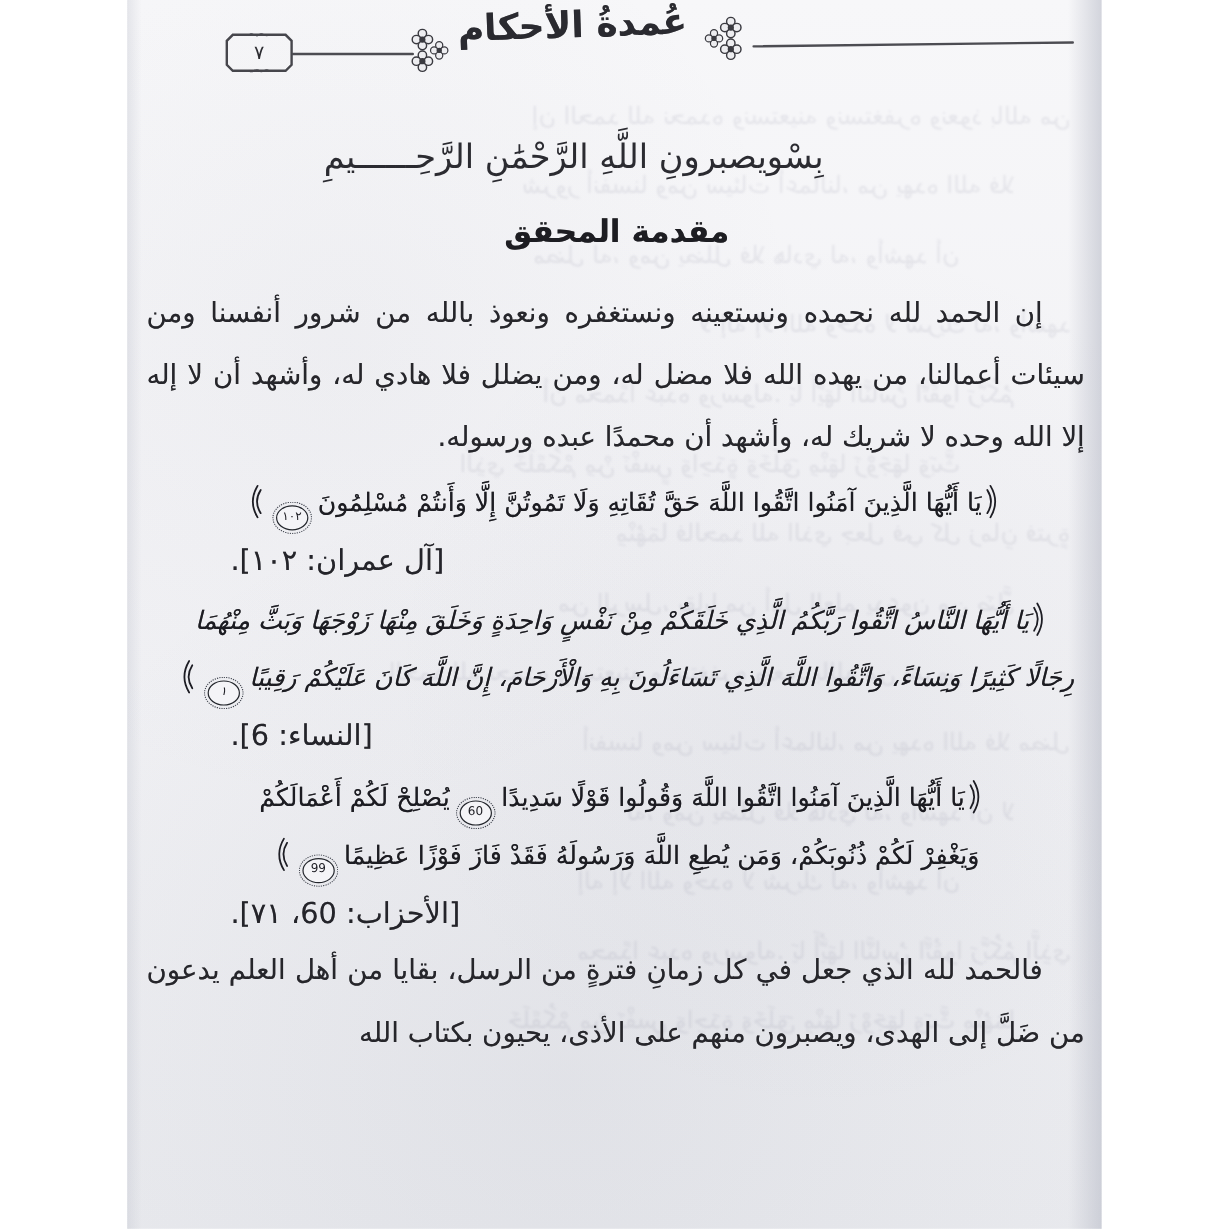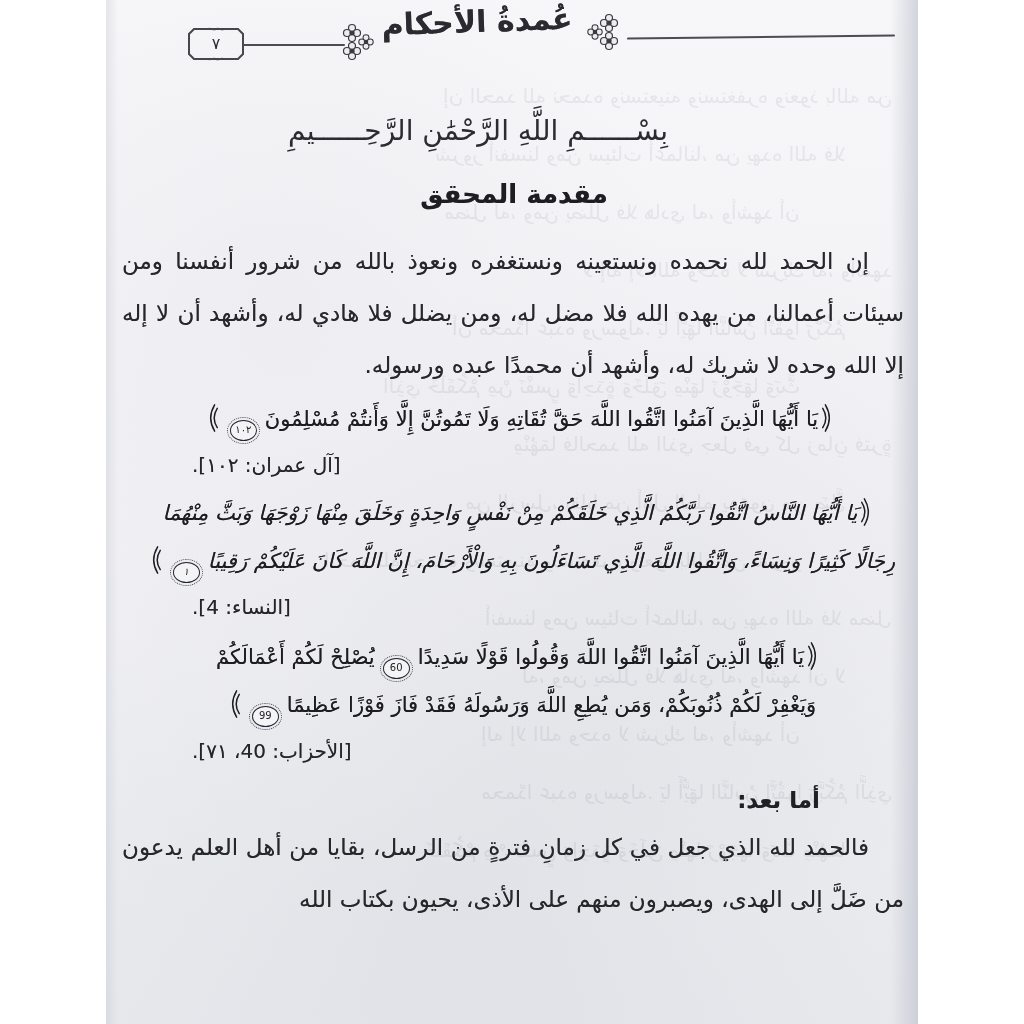--- a/index.html
+++ b/index.html
@@ -45,21 +45,21 @@
   .para.first{text-indent:35px;}
   .verse{margin-top:4px;text-align:center;font-size:21px;line-height:48px;color:#1c1c22;
     text-shadow:0 0 .45px rgba(0,0,0,.6);position:relative;right:-6px;}
   .verse .vline{white-space:nowrap;}
   .ayah{display:inline-flex;align-items:center;justify-content:center;box-sizing:border-box;
     width:27px;height:21px;border:1.4px solid #23262c;border-radius:50%;
     outline:1px dotted #41454f;outline-offset:2px;background:#f4f4f7;
     font-size:10px;line-height:1;vertical-align:-7px;margin:0 8px;text-shadow:none;}
   .vb{vertical-align:-7px;margin:0 3px;}
   .vb path{stroke:#1d1d24;stroke-width:1.7;fill:none;stroke-linecap:round;}
-  .cite{margin-top:10px;text-align:left;padding-left:72px;font-size:20px;color:#24242a;
+  .cite{margin-top:10px;text-align:left;padding-left:72px;font-size:24px;color:#24242a;
     direction:rtl;text-shadow:0 0 .25px rgba(0,0,0,.4);}
   .v2{margin-top:12px;font-style:italic;}
   .v3{margin-top:14px;}
   .amma{margin-top:24px;text-align:right;padding-left:0;padding-right:88px;
     font-size:23px;font-weight:bold;color:#1f1f25;}
   .closing{margin-top:8px;}
   .defs{position:absolute;width:0;height:0;}
 </style>
 </head>
 <body>
@@ -113,21 +113,21 @@
     <div class="btitle">عُمدةُ الأحكام</div>
     <svg class="orn orn-r" width="36" height="44" viewBox="0 0 36 44">
       <use href="#flw" transform="translate(24,11)"></use>
       <use href="#flw" transform="translate(24,29)"></use>
       <use href="#flw" transform="translate(10,20) scale(.85)"></use>
     </svg>
     <div class="rule rule-r"></div>
   </div>
 
   <div class="content">
-    <div class="bismillah">بِسْــــــمِ اللَّهِ الرَّحْمَٰنِ الرَّحِــــــيمِ</div>
+    <div class="bismillah">بِسْويصبرونِ اللَّهِ الرَّحْمَٰنِ الرَّحِــــــيمِ</div>
     <div class="sec-title">مقدمة المحقق</div>
 
     <p class="para first">إن الحمد لله نحمده ونستعينه ونستغفره ونعوذ بالله من شرور أنفسنا ومن سيئات أعمالنا، من يهده الله فلا مضل له، ومن يضلل فلا هادي له، وأشهد أن لا إله إلا الله وحده لا شريك له، وأشهد أن محمدًا عبده ورسوله.</p>
 
     <div class="verse">
       <span class="vline">
         <svg class="vb" width="14" height="30" viewBox="0 0 16 34">
           <path d="M5 2 Q14 17 5 32"></path>
             <path d="M2 6 Q9 17 2 28"></path>
         </svg><span>يَا أَيُّهَا الَّذِينَ آمَنُوا اتَّقُوا اللَّهَ حَقَّ تُقَاتِهِ وَلَا تَمُوتُنَّ إِلَّا وَأَنتُمْ مُسْلِمُونَ</span><span class="ayah">١٠٢</span><svg class="vb" width="14" height="30" viewBox="0 0 16 34">
@@ -145,35 +145,34 @@
             <path d="M2 6 Q9 17 2 28"></path>
         </svg><span>يَا أَيُّهَا النَّاسُ اتَّقُوا رَبَّكُمُ الَّذِي خَلَقَكُمْ مِنْ نَفْسٍ وَاحِدَةٍ وَخَلَقَ مِنْهَا زَوْجَهَا وَبَثَّ مِنْهُمَا</span>
       </div>
       <div class="vline">
         <span>رِجَالًا كَثِيرًا وَنِسَاءً، وَاتَّقُوا اللَّهَ الَّذِي تَسَاءَلُونَ بِهِ وَالْأَرْحَامَ، إِنَّ اللَّهَ كَانَ عَلَيْكُمْ رَقِيبًا</span><span class="ayah">١</span><svg class="vb" width="14" height="30" viewBox="0 0 16 34">
           <path d="M11 2 Q2 17 11 32"></path>
             <path d="M14 6 Q7 17 14 28"></path>
         </svg>
       </div>
     </div>
-    <div class="cite">[النساء: 4].</div>
+    <div class="cite">[النساء: 6].</div>
 
     <div class="verse v3">
       <div class="vline">
         <svg class="vb" width="14" height="30" viewBox="0 0 16 34">
           <path d="M5 2 Q14 17 5 32"></path>
             <path d="M2 6 Q9 17 2 28"></path>
         </svg><span>يَا أَيُّهَا الَّذِينَ آمَنُوا اتَّقُوا اللَّهَ وَقُولُوا قَوْلًا سَدِيدًا</span><span class="ayah">60</span><span>يُصْلِحْ لَكُمْ أَعْمَالَكُمْ</span>
       </div>
       <div class="vline">
         <span>وَيَغْفِرْ لَكُمْ ذُنُوبَكُمْ، وَمَن يُطِعِ اللَّهَ وَرَسُولَهُ فَقَدْ فَازَ فَوْزًا عَظِيمًا</span><span class="ayah">99</span><svg class="vb" width="14" height="30" viewBox="0 0 16 34">
           <path d="M11 2 Q2 17 11 32"></path>
             <path d="M14 6 Q7 17 14 28"></path>
         </svg>
       </div>
     </div>
-    <div class="cite">[الأحزاب: 40، ٧١].</div>
+    <div class="cite">[الأحزاب: 60، ٧١].</div>
 
-    <div class="cite amma">أما بعد:</div>
 
     <p class="para first closing">فالحمد لله الذي جعل في كل زمانِ فترةٍ من الرسل، بقايا من أهل العلم يدعون من ضَلَّ إلى الهدى، ويصبرون منهم على الأذى، يحيون بكتاب الله</p>
   </div>
 </div>
 
 </body></html>

